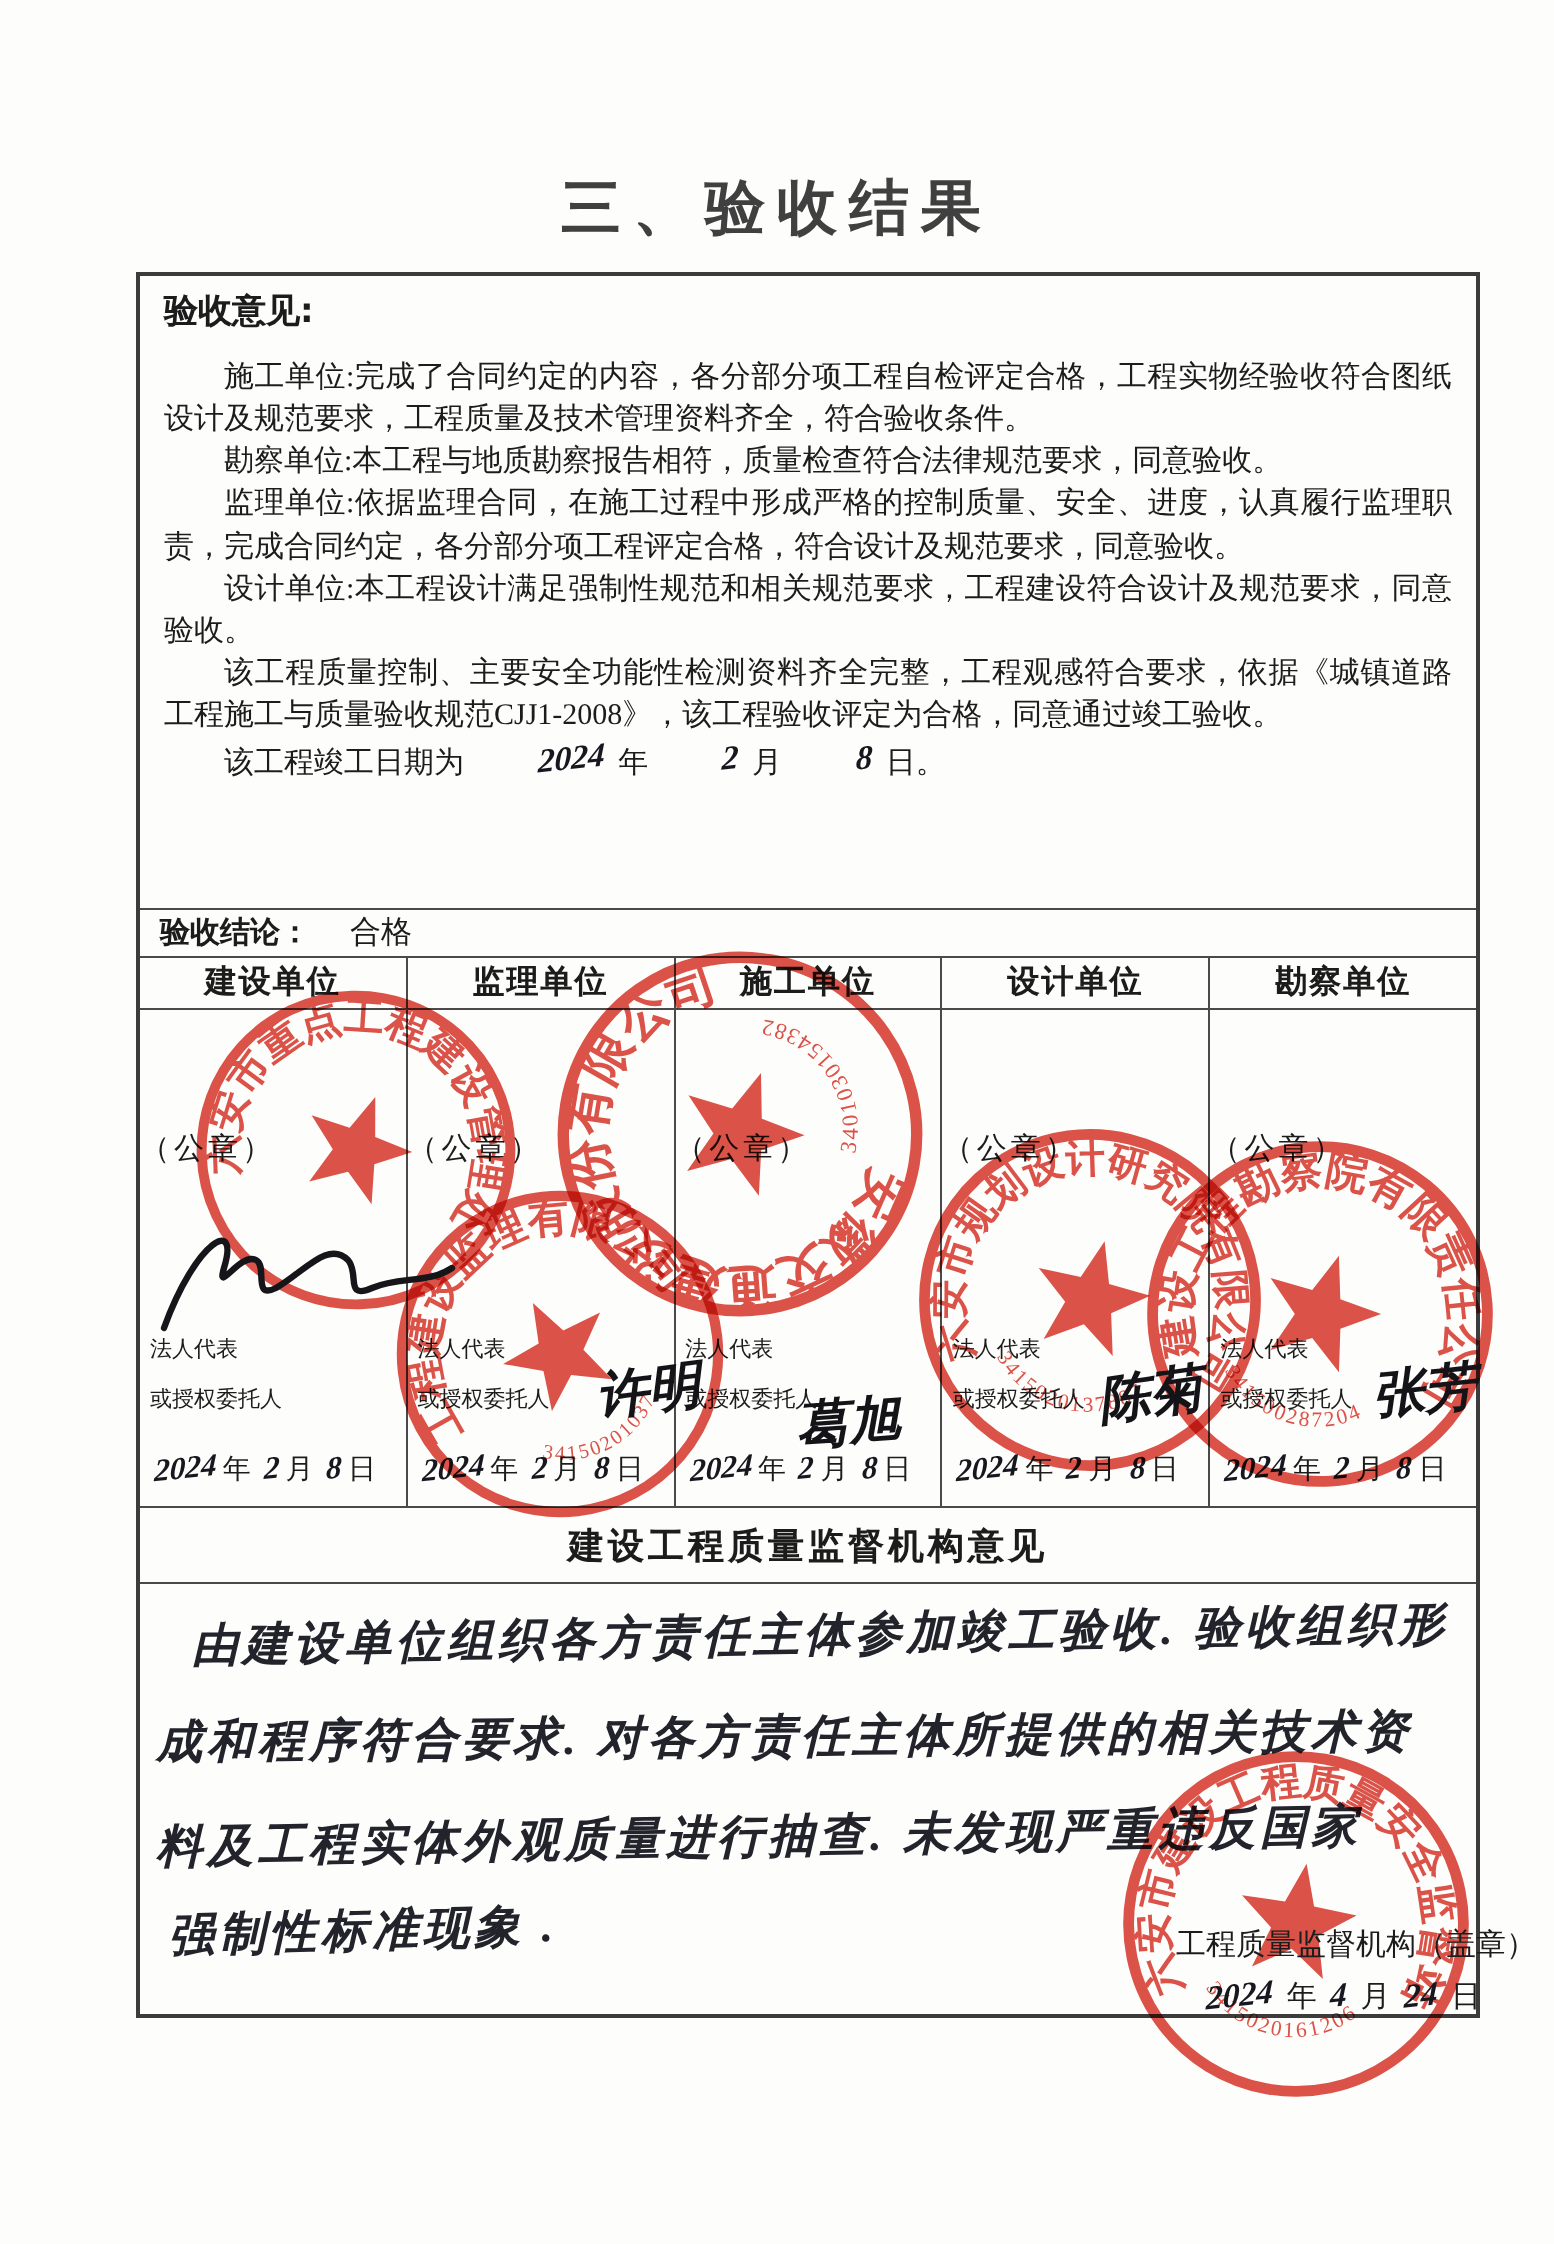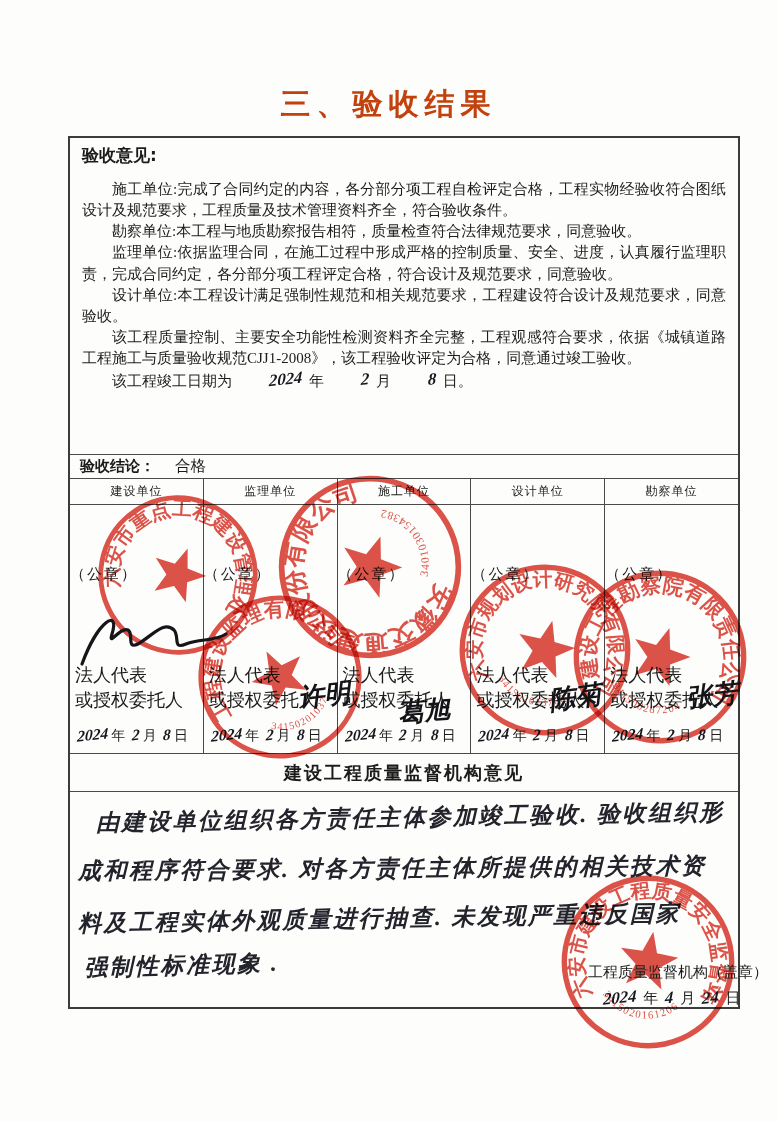--- a/index.html
+++ b/index.html
@@ -4,45 +4,45 @@
 <style>
   html,body{margin:0;padding:0;background:#9a9a9a;}
   .page{
     position:relative;width:777px;height:1122px;background:#fdfdfb;
     font-family:"Liberation Serif","DejaVu Serif",serif;color:#1c1c1c;
     overflow:hidden;margin:0 auto;
   }
   .doc-title{
     position:absolute;top:84px;left:0;width:100%;text-align:center;
     font-family:"DejaVu Sans","Liberation Sans",sans-serif;
-    font-size:30px;font-weight:700;letter-spacing:6px;color:#c2410c;
+    font-size:30px;font-weight:700;letter-spacing:6px;color:#404040;
   }
   .sheet{
     position:absolute;left:68px;top:136px;width:672px;height:873px;
     border:2px solid #3c3c3c;box-sizing:border-box;
     display:flex;flex-direction:column;
   }
   .row{box-sizing:border-box;border-bottom:1px solid #4a4a4a;}
   .row:last-child{border-bottom:none;}
   .r-opinion{height:317px;padding:6px 12px 0 12px;}
   .opinion-label{font-family:"DejaVu Sans","Liberation Sans",sans-serif;
     font-size:17px;font-weight:700;margin-bottom:12px;}
   .r-opinion p{margin:0;font-size:15px;line-height:1.41;text-align:justify;text-indent:2em;}
   .r-conclusion{height:24px;padding:1px 10px;font-size:15.5px;display:flex;align-items:center;}
   .r-conclusion .lbl{font-family:"DejaVu Sans","Liberation Sans",sans-serif;font-weight:700;font-size:15px;}
   .r-conclusion .val{margin-left:20px;}
   .r-heads{height:26px;display:flex;}
   .r-heads .hcell{flex:1;border-right:1px solid #4a4a4a;display:flex;align-items:center;justify-content:center;
-    font-size:12px;font-weight:400;letter-spacing:1px;}
+    font-size:16px;font-weight:700;letter-spacing:1px;}
   .r-heads .hcell:last-child{border-right:none;}
   .r-units{height:249px;display:flex;}
   .ucell{flex:1;border-right:1px solid #4a4a4a;position:relative;font-size:15px;}
   .ucell:last-child{border-right:none;}
   .gongzhang{position:absolute;top:60px;left:0;width:100%;text-align:left;letter-spacing:2px;}
-  .rep{position:absolute;top:158px;left:5px;font-size:18px;line-height:25px;white-space:nowrap;}
+  .rep{position:absolute;top:158px;left:5px;font-size:11px;line-height:25px;white-space:nowrap;}
   .cell-date{position:absolute;top:221px;left:4px;font-size:14px;white-space:nowrap;}
   .r-suphead{height:38px;display:flex;align-items:center;justify-content:center;
     font-family:Liberation Mono, monospace;font-size:18px;font-weight:700;letter-spacing:2px;}
   .r-supbody{flex:1;position:relative;}
   
   .hwn{display:inline-block;font-style:italic;font-weight:700;color:#17171f;
     transform:rotate(-6deg) skewX(-8deg);font-size:1.12em;margin:0 3px;}
   .hw-line{position:absolute;font-style:italic;font-weight:600;color:#23232c;
     font-size:23px;letter-spacing:2.5px;white-space:nowrap;}
   .hw-name{position:absolute;font-style:italic;font-weight:700;color:#141418;

